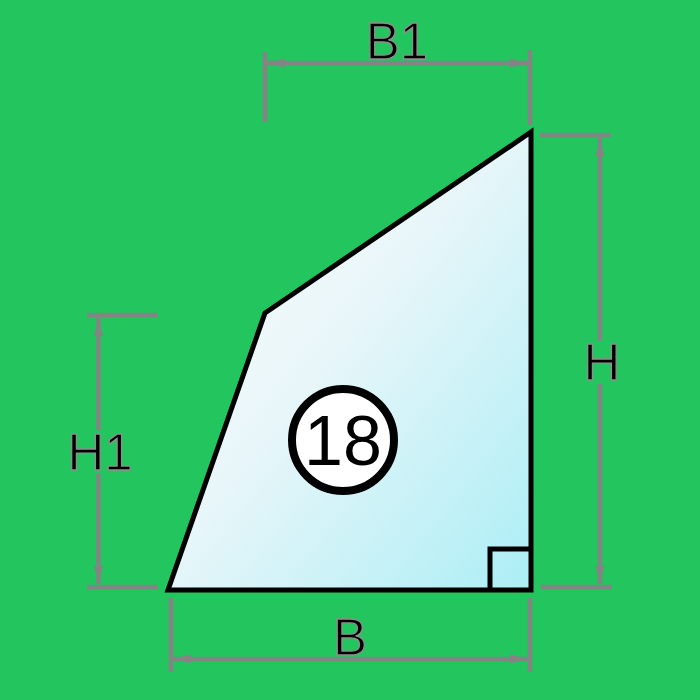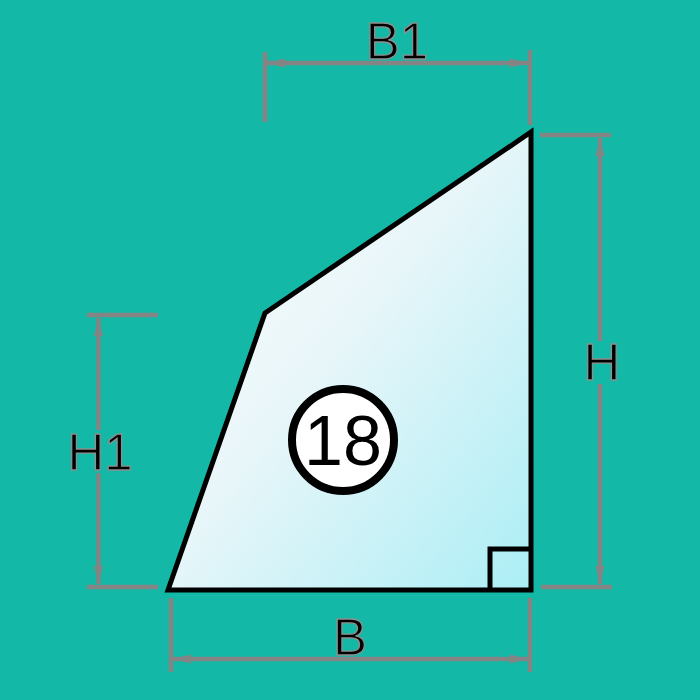--- a/index.html
+++ b/index.html
@@ -8,21 +8,21 @@
     background: #000000;
     width: 700px;
     height: 700px;
     overflow: hidden;
     font-family: "Liberation Sans", sans-serif;
   }
   .stage {
     position: relative;
     width: 700px;
     height: 700px;
-    background: #14b8a6;
+    background: #22c55e;
   }
   svg { display: block; }
 
   
   .dimline {
     stroke: #848484;
     stroke-width: 4.5;
     fill: none;
   }
   .arrow {

